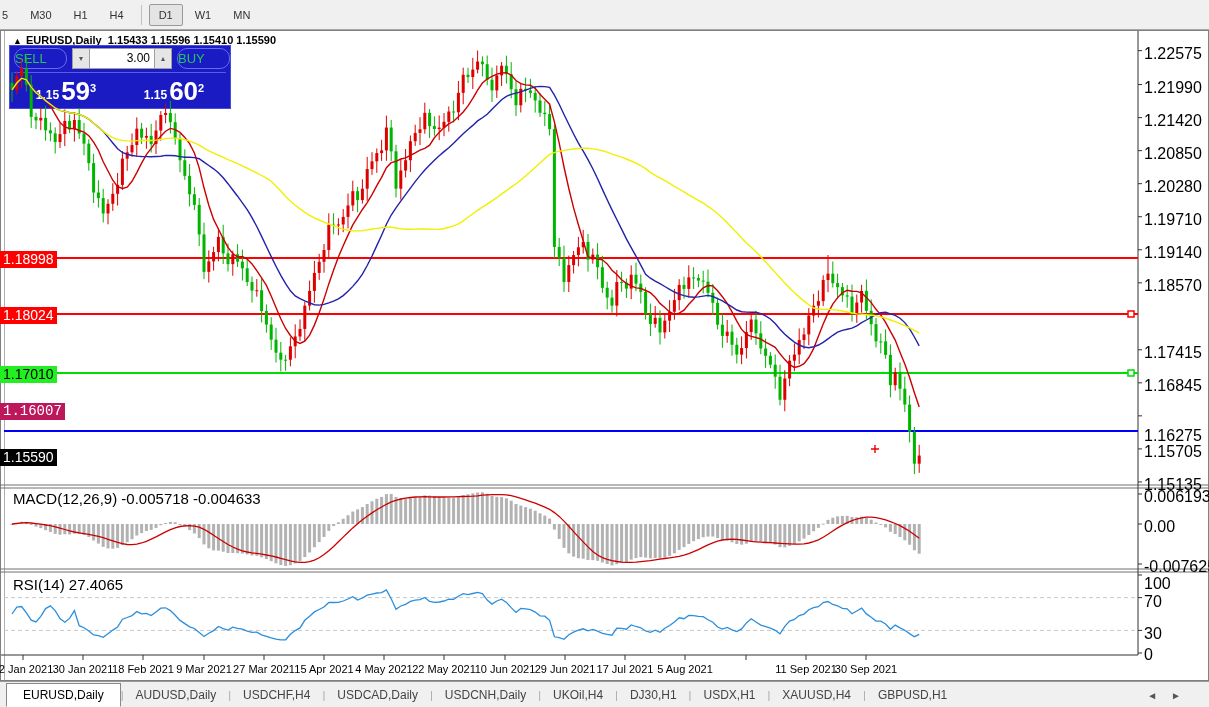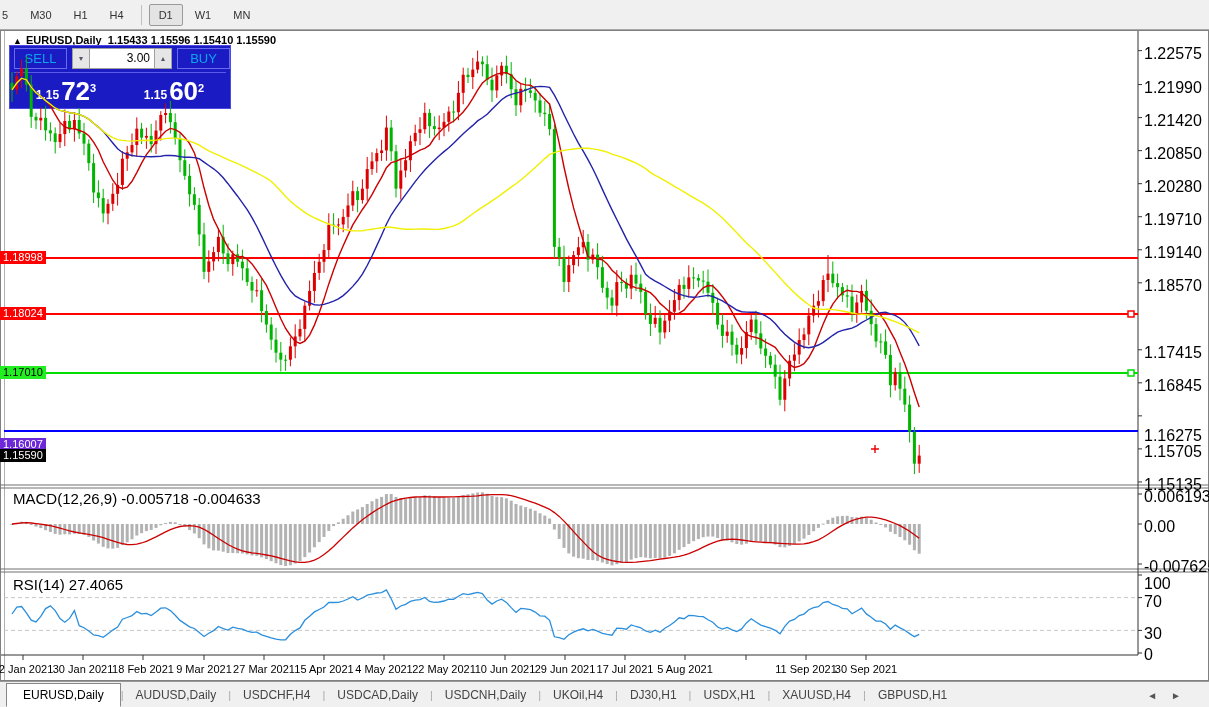--- a/index.html
+++ b/index.html
@@ -10,34 +10,34 @@
   .tf-btn.active{background:#e4e4e4;border:1px solid #9a9a9a;border-radius:2px;}
   .tf-sep{width:1px;height:20px;background:#c0c0c0;margin:0 6px;}
   
   .chart-window{position:absolute;left:0;top:30px;width:1207px;height:649px;background:#fff;border:1px solid #808080;}
   .inner-left-line{position:absolute;left:3px;top:0;width:1px;height:649px;background:#b0b0b0;}
   .ohlc-line{position:absolute;left:12px;top:3px;font-size:11px;font-weight:bold;color:#000;white-space:nowrap;text-align:center;}
   .ohlc-line .tri{font-size:9px;margin-right:4px;}
   
   .trade-panel{position:absolute;left:8px;top:14px;width:220px;height:62px;background:#1b1bc4;border:1px solid #4a4ae0;}
   .tp-row1{position:absolute;left:0;top:0;width:220px;height:25px;display:flex;align-items:center;}
-  .tp-btn{color:#0ea5e9;font-size:13px;text-align:center;background:#1b1bc4;border:1px solid #6a6af0;border-radius:0;height:19px;line-height:19px;}
+  .tp-btn{color:#22c55e;font-size:13px;text-align:left;background:#1b1bc4;border:1px solid #6a6af0;border-radius:10px;height:19px;line-height:19px;}
   .tp-sell{width:52px;margin-left:4px;}
   .tp-buy{width:52px;margin-left:5px;}
   .tp-spin{display:flex;align-items:center;margin-left:5px;height:19px;}
   .tp-spin-btn{width:16px;height:19px;background:#e6e6e6;border:1px solid #a0a0a0;color:#556;font-size:8px;text-align:center;line-height:19px;}
   .tp-value{width:60px;height:19px;background:#fff;border-top:1px solid #a0a0a0;border-bottom:1px solid #a0a0a0;color:#000;font-size:12px;text-align:right;padding-right:4px;line-height:19px;}
   .tp-divider{position:absolute;left:4px;top:26px;width:212px;height:1px;background:#5a5ae8;}
   .tp-tile{position:absolute;top:29px;height:30px;width:104px;color:#fff;display:flex;align-items:flex-end;justify-content:center;padding-bottom:2px;box-sizing:border-box;}
   .tp-tile .base{font-size:12px;font-weight:bold;margin-right:2px;line-height:16px;}
   .tp-tile .big{font-size:26px;font-weight:bold;line-height:24px;}
   .tp-tile .sup{font-size:11px;font-weight:bold;line-height:30px;vertical-align:top;}
   
   .ax-label{position:absolute;font-size:16px;color:#000;white-space:nowrap;}
-  .line-label{position:absolute;left:1141px;font-size:11px;padding:0 3px 1px 3px;z-index:5;white-space:nowrap;}
+  .line-label{position:absolute;left:1141px;font-size:14px;padding:0 3px 1px 3px;z-index:5;white-space:nowrap;}
   .date-label{position:absolute;font-size:11px;color:#000;white-space:nowrap;transform:translateX(-50%);}
   .ind-label{position:absolute;left:12px;font-size:15px;color:#000;z-index:4;white-space:nowrap;}
   
   .tabbar{position:absolute;left:0;top:681px;width:1209px;height:26px;background:#f0f0f0;border-top:1px solid #999;display:flex;align-items:center;}
   .tab{font-size:12px;color:#444;padding:4px 12px;white-space:nowrap;cursor:default;}
   .tab.active{background:#fff;border:1px solid #888;border-bottom:1px solid #fff;color:#000;margin-left:6px;padding:4px 16px;}
   .tab-sep{color:#aaa;font-size:11px;}
   .tab-arrows{margin-left:auto;margin-right:14px;color:#555;font-size:10px;letter-spacing:14px;}
   svg{position:absolute;left:0;top:0;}
 </style>
@@ -69,21 +69,21 @@
         <div class="tp-spin">
           <div class="tp-spin-btn"><span>▾</span></div>
           <div class="tp-value">3.00</div>
           <div class="tp-spin-btn"><span>▴</span></div>
         </div>
         <div class="tp-btn tp-buy">BUY</div>
       </div>
       <div class="tp-divider"></div>
       <div class="tp-tile" style="left:4px;">
         <span class="base">1.15</span>
-          <span class="big">72</span>
+          <span class="big">59</span>
           <span class="sup">3</span>
       </div>
       <div class="tp-tile" style="left:112px;">
         <span class="base">1.15</span>
           <span class="big">60</span>
           <span class="sup">2</span>
       </div>
     </div>
 
     <div class="ind-label" style="top:459px;">MACD(12,26,9) -0.005718 -0.004633</div>
@@ -734,21 +734,21 @@
       <div class="ax-label" style="left: 1144px; top: 243.768px;">1.19140</div>
       <div class="ax-label" style="left: 1144px; top: 276.812px;">1.18570</div>
       <div class="ax-label" style="left: 1144px; top: 343.768px;">1.17415</div>
       <div class="ax-label" style="left: 1144px; top: 376.812px;">1.16845</div>
       <div class="ax-label" style="left: 1144px; top: 427px;">1.16275</div>
       <div class="ax-label" style="left: 1144px; top: 442.899px;">1.15705</div>
       <div class="ax-label" style="left: 1144px; top: 475.942px;">1.15135</div>
       <div class="line-label" style="left: 0px; top: 251px; background: rgb(255, 0, 0); color: rgb(255, 255, 255);">1.18998</div>
       <div class="line-label" style="left: 0px; top: 307.464px; background: rgb(255, 0, 0); color: rgb(255, 255, 255);">1.18024</div>
       <div class="line-label" style="left: 0px; top: 366.246px; background: rgb(34, 238, 34); color: rgb(0, 0, 0);">1.17010</div>
-      <div class="line-label" style="left: 0px; top: 438px; background: #6d28d9; color: rgb(255, 255, 255);">1.16007</div>
+      <div class="line-label" style="left: 0px; top: 403px; background: #be185d; color: rgb(255, 255, 255); font-family: Liberation Mono, monospace;">1.16007</div>
       <div class="line-label" style="left: 0px; top: 448.565px; background: rgb(0, 0, 0); color: rgb(255, 255, 255);">1.15590</div>
       <div class="date-label" style="left: 23px; top: 663px;">12 Jan 2021</div>
       <div class="date-label" style="left: 83px; top: 663px;">30 Jan 2021</div>
       <div class="date-label" style="left: 143px; top: 663px;">18 Feb 2021</div>
       <div class="date-label" style="left: 204px; top: 663px;">9 Mar 2021</div>
       <div class="date-label" style="left: 264px; top: 663px;">27 Mar 2021</div>
       <div class="date-label" style="left: 324px; top: 663px;">15 Apr 2021</div>
       <div class="date-label" style="left: 384px; top: 663px;">4 May 2021</div>
       <div class="date-label" style="left: 444px; top: 663px;">22 May 2021</div>
       <div class="date-label" style="left: 505px; top: 663px;">10 Jun 2021</div>

